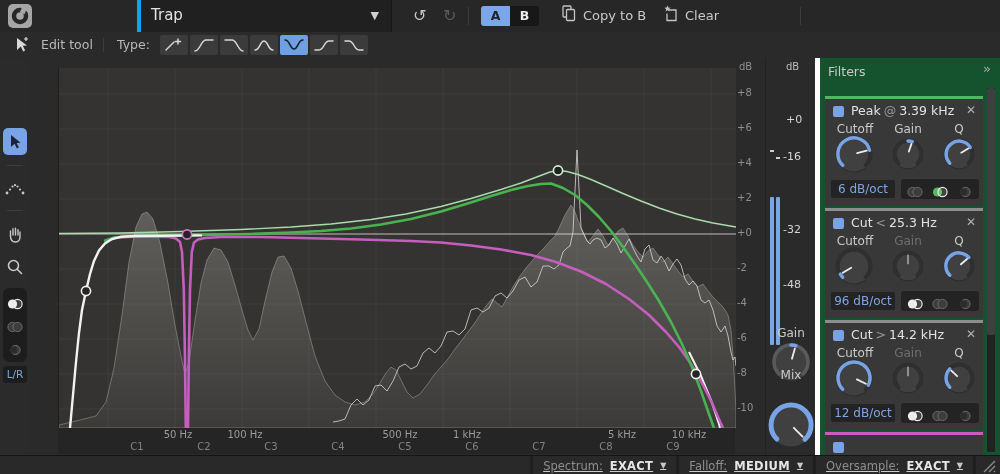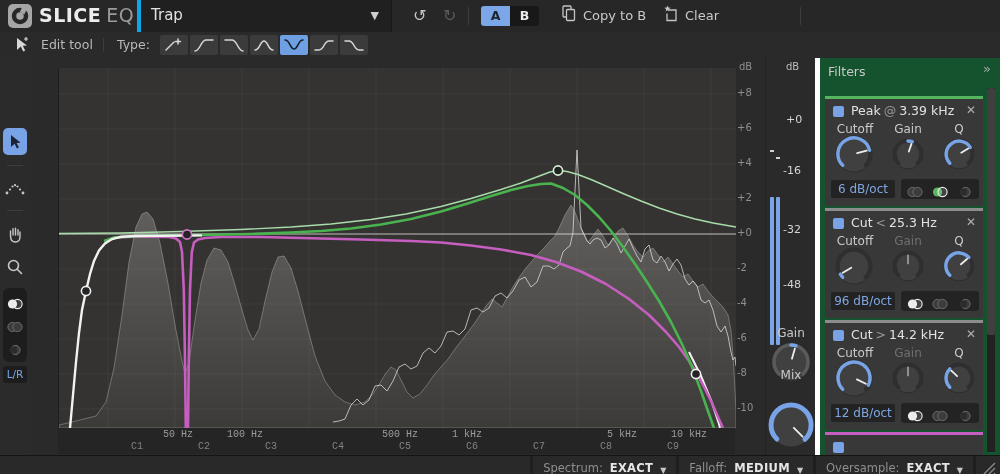--- a/index.html
+++ b/index.html
@@ -25,21 +25,21 @@
   .tool-label{font-size:12.5px;color:#b9b9b9;}
   .typebtn{width:28px;height:20px;background:#3b3b3b;border-radius:2px;display:flex;align-items:center;justify-content:center;cursor:pointer;}
   .typebtn.sel{background:#6fa0e4;}
   .rail{left:0;top:58px;width:30px;height:397px;background:#2b2b2b;border-right:1px solid #1e1e1e;}
   .railbtn{left:3px;width:24px;display:flex;align-items:center;justify-content:center;cursor:pointer;}
   .railbtn.sel{background:#78a3e6;border-radius:5px;}
   .railgroup{left:3px;top:230px;width:24px;height:74px;background:#1d1d1d;border-radius:6px;}
   .lr{left:3px;top:308px;width:24px;height:17px;background:#1d1d1d;border-radius:3px;color:#7aa6e8;font-size:10.5px;text-align:center;line-height:17px;cursor:pointer;}
   .stage{left:30px;top:58px;width:785px;height:397px;background:#2a2a2a;}
   .plot{left:28px;top:10px;width:677px;height:360px;background:#353331;border-left:1px solid #1d1d1d;}
-  .axis{left:28px;top:370px;width:677px;height:26px;background:#252525;font-family:Liberation Mono, monospace;}
+  .axis{left:28px;top:370px;width:677px;height:26px;background:#252525;}
   .axis span{position:absolute;width:56px;text-align:center;font-size:10px;}
   .axis .fr{top:1px;color:#9c9c9c;}
   .axis .nt{top:13px;color:#828282;}
   .dbcol span.lb{position:absolute;font-size:10px;color:#8f8f8f;}
   .mcol span.lb{position:absolute;font-size:11px;color:#d6d6d6;}
   .meterbar{width:4px;background:#7aa6e8;border-radius:1px;}
   .knoblabel{position:absolute;text-align:center;font-size:12px;color:#cacaca;}
   .fpanel{left:815px;top:58px;width:185px;height:397px;background:#14532d;border-left:5px solid #ffffff;}
   .fpanel .ph{position:absolute;left:8px;top:6px;font-size:12.5px;color:#c9c9c9;}
   .fpanel .pc{position:absolute;right:14px;top:3px;font-size:13px;color:#a8a8a8;cursor:pointer;}
@@ -48,40 +48,39 @@
   .fcard .ttl{position:absolute;left:26px;top:4px;font-size:12.5px;color:#e2e2e2;white-space:nowrap;}
   .fcard .ttl .sym{color:#979797;padding:0 3px;}
   .fcard .cls{position:absolute;right:7px;top:4px;font-size:12px;color:#b2b2b2;cursor:pointer;}
   .fcard .kl{top:23px;}
   .fcard .kl.dis{color:#6f6f6f;}
   .slope{position:absolute;left:6px;top:81px;width:64px;height:18px;background:#232323;border-radius:2px;text-align:center;line-height:18px;font-size:12px;color:#7fa6e2;cursor:pointer;}
   .tgl{position:absolute;left:76px;top:80px;width:78px;height:20px;background:#232323;border-radius:3px;}
   .venn{position:absolute;top:4px;width:18px;height:12px;cursor:pointer;}
   .knob{position:absolute;cursor:pointer;}
   .bottombar{left:0;top:455px;width:1000px;height:19px;background:#1f1f1f;border-top:1px solid #141414;display:flex;}
-  .bseg{height:19px;background:#292929;margin-left:3px;display:flex;align-items:flex-end;padding:0 10px;font-size:11.5px;white-space:nowrap;cursor:pointer;}
+  .bseg{height:19px;background:#292929;margin-left:3px;display:flex;align-items:center;padding:0 10px;font-size:11.5px;white-space:nowrap;cursor:pointer;text-decoration:underline;}
   .bseg .lab{color:#8f8f8f;margin-right:7px;}
   .bseg .val{color:#e6e6e6;font-weight:bold;letter-spacing:.3px;}
   .bseg .arr{color:#c8c8c8;font-size:8px;margin-left:7px;}
   .fill{flex:1;background:#292929;}
 </style>
 </head>
 <body>
 
 <div id="app">
 
   <div class="abs titlebar">
     <span class="abs" style="left:8px;top:4px">
       <svg width="24" height="24">
           <rect width="24" height="24" rx="5" fill="#a6a6a6"></rect>
           <circle cx="12" cy="12" r="6" fill="none" stroke="#272727" stroke-width="4.5"></circle>
           <rect x="13.5" y="1.5" width="5" height="8" fill="#a6a6a6" transform="rotate(24 16 5)"></rect>
         </svg>
     </span>
-    <span class="abs appname"><b>SLICE</b><span class="sfx">EQ</span></span>
     <div class="abs preset">
       <span class="pname">Trap</span>
       <span class="parr">▼</span>
     </div>
     <span class="abs tbtn" style="left:413px;top:5px;color:#c6c6c6">↺</span>
     <span class="abs tbtn" style="left:443px;top:5px;color:#5a5a5a">↻</span>
     <div class="abs vsep" style="left:468px;top:7px;height:18px"></div>
     <div class="abs ab">
       <span class="a">A</span>
       <span class="b">B</span>
@@ -256,21 +255,21 @@
       <span class="lb" style="left:2px;top:204px">-2</span>
       <span class="lb" style="left:2px;top:239px">-4</span>
       <span class="lb" style="left:2px;top:274px">-6</span>
       <span class="lb" style="left:2px;top:309px">-8</span>
       <span class="lb" style="left:2px;top:344px">-10</span>
     </div>
 
     <div class="abs mcol" style="left:735px;top:0;width:50px;height:397px;border-left:1px solid #222">
       <span class="lb" style="left:20px;top:3px;color:#bdbdbd;font-size:10px">dB</span>
       <span class="lb" style="left:20px;top:55px">+0</span>
-      <span class="lb" style="left:17px;top:106px">-16</span>
+      <span class="lb" style="left:17px;top:92px">-16</span>
       <span class="lb" style="left:17px;top:165px">-32</span>
       <span class="lb" style="left:17px;top:220px">-48</span>
       <div class="abs meterbar" style="left:4px;top:139px;height:148px"></div>
       <div class="abs meterbar" style="left:10px;top:139px;height:148px"></div>
       <div class="abs" style="left:4px;top:92px;width:4px;height:2px;background:#cfcfcf"></div>
       <div class="abs" style="left:10px;top:99px;width:4px;height:2px;background:#cfcfcf"></div>
       <span class="knoblabel" style="left:0px;top:268px;width:50px">Gain</span>
       <span class="knob" style="left:5px;top:284px"><svg width="40" height="40">
             <circle cx="20" cy="20" r="19" fill="#404040" stroke="#2c2c2c"></circle>
             <path d="M8.0,32.0 A17,17 0 1 1 32.0,32.0" fill="none" stroke="#5a5a5a" stroke-width="3.5" stroke-linecap="round"></path>

